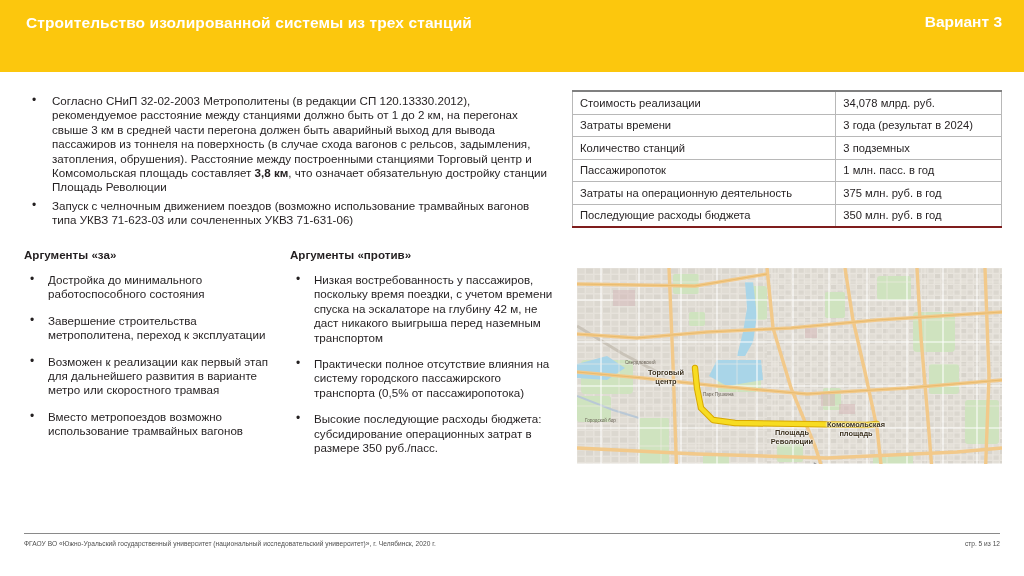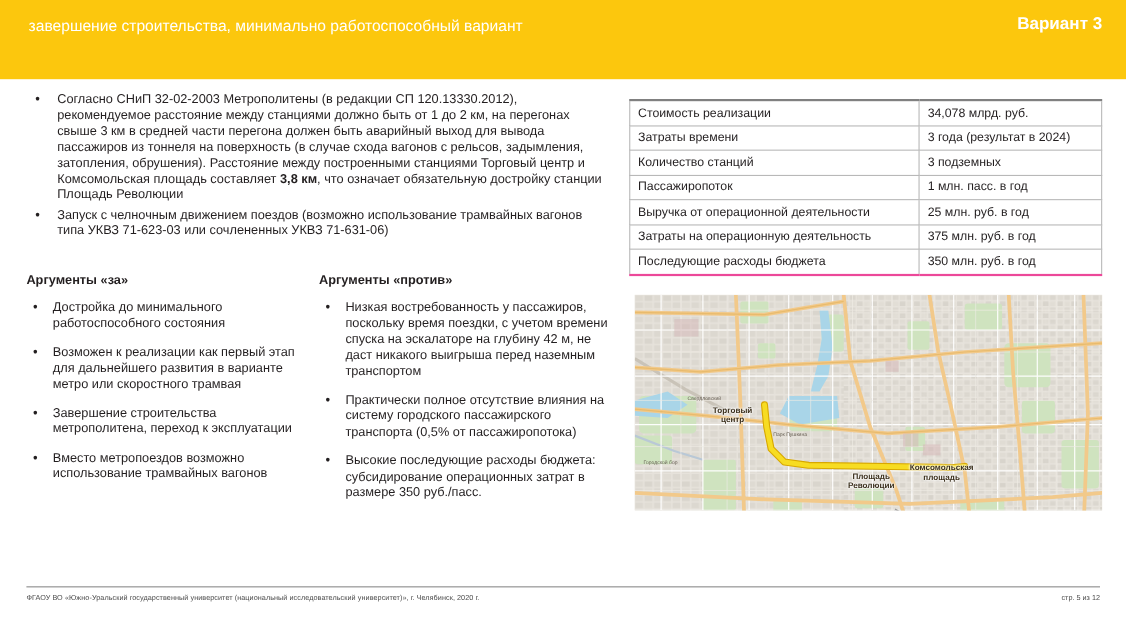--- a/index.html
+++ b/index.html
@@ -51,21 +51,21 @@
     top: 13px;
     font-size: 15.5px;
     font-weight: bold;
     color: #ffffff;
   }
 
   
   .intro-block {
     position: absolute;
     left: 24px;
-    top: 84px;
+    top: 94px;
     width: 530px;
   }
   ul.bullets {
     list-style: none;
     margin: 0;
     padding: 0;
   }
   ul.bullets > li {
     position: relative;
     padding-left: 28px;
@@ -138,21 +138,21 @@
     background: #ffffff;
   }
   .metrics-table td {
     border: 1px solid #b8b8b8;
     padding: 3px 7px 3.5px 7px;
     line-height: 14px;
     vertical-align: middle;
     height: 15px;
   }
   .metrics-table tr:first-child td { border-top: 2px solid #808080; }
-  .metrics-table tr:last-child td { border-bottom: 2px solid #ec4899; }
+  .metrics-table tr:last-child td { border-bottom: 2px solid #7f1d1d; }
   .metrics-table td.label { width: 268px; }
   .metrics-table td.value { width: 162px; }
 
   
   .map-frame {
     position: absolute;
     left: 577px;
     top: 268px;
     width: 425px;
     height: 196px;
@@ -204,38 +204,38 @@
     top: 540px;
     font-size: 6.6px;
     color: #4d4d4d;
   }
 </style>
 </head>
 <body>
 
 <div class="header">
   <div class="header-titles">
-    <div class="header-subtitle">завершение строительства, минимально работоспособный вариант</div>
+    <div class="header-title">Строительство изолированной системы из трех станций</div>
   </div>
   <div class="header-variant">Вариант 3</div>
 </div>
 
 <div class="intro-block">
   <ul class="bullets">
     <li><span>Согласно СНиП 32-02-2003 Метрополитены (в редакции СП 120.13330.2012), рекомендуемое расстояние между станциями должно быть от 1 до 2 км, на перегонах свыше 3 км в средней части перегона должен быть аварийный выход для вывода пассажиров из тоннеля на поверхность (в случае схода вагонов с рельсов, задымления, затопления, обрушения). Расстояние между построенными станциями Торговый центр и Комсомольская площадь составляет </span><span class="bold-inline">3,8 км</span><span>, что означает обязательную достройку станции Площадь Революции</span></li>
     <li><span>Запуск с челночным движением поездов (возможно использование трамвайных вагонов типа УКВЗ 71-623-03 или сочлененных УКВЗ 71-631-06)</span></li>
   </ul>
 </div>
 
 <div class="args-pro">
   <div class="args-heading">Аргументы «за»</div>
   <ul class="args-list">
     <li>Достройка до минимального работоспособного состояния</li>
+    <li>Завершение строительства метрополитена, переход к эксплуатации</li>
     <li>Возможен к реализации как первый этап для дальнейшего развития в варианте метро или скоростного трамвая</li>
-    <li>Завершение строительства метрополитена, переход к эксплуатации</li>
     <li>Вместо метропоездов возможно использование трамвайных вагонов</li>
   </ul>
 </div>
 
 <div class="args-con">
   <div class="args-heading">Аргументы «против»</div>
   <ul class="args-list">
     <li>Низкая востребованность у пассажиров, поскольку время поездки, с учетом времени спуска на эскалаторе на глубину 42 м, не даст никакого выигрыша перед наземным транспортом</li>
     <li>Практически полное отсутствие влияния на систему городского пассажирского транспорта (0,5% от пассажиропотока)</li>
     <li>Высокие последующие расходы бюджета: субсидирование операционных затрат в размере 350 руб./пасс.</li>
@@ -252,24 +252,20 @@
       <td class="label">Затраты времени</td>
       <td class="value">3 года (результат в 2024)</td>
     </tr>
     <tr>
       <td class="label">Количество станций</td>
       <td class="value">3 подземных</td>
     </tr>
     <tr>
       <td class="label">Пассажиропоток</td>
       <td class="value">1 млн. пасс. в год</td>
-    </tr>
-    <tr>
-      <td class="label">Выручка от операционной деятельности</td>
-      <td class="value">25 млн. руб. в год</td>
     </tr>
     <tr>
       <td class="label">Затраты на операционную деятельность</td>
       <td class="value">375 млн. руб. в год</td>
     </tr>
     <tr>
       <td class="label">Последующие расходы бюджета</td>
       <td class="value">350 млн. руб. в год</td>
     </tr>
   </tbody>

